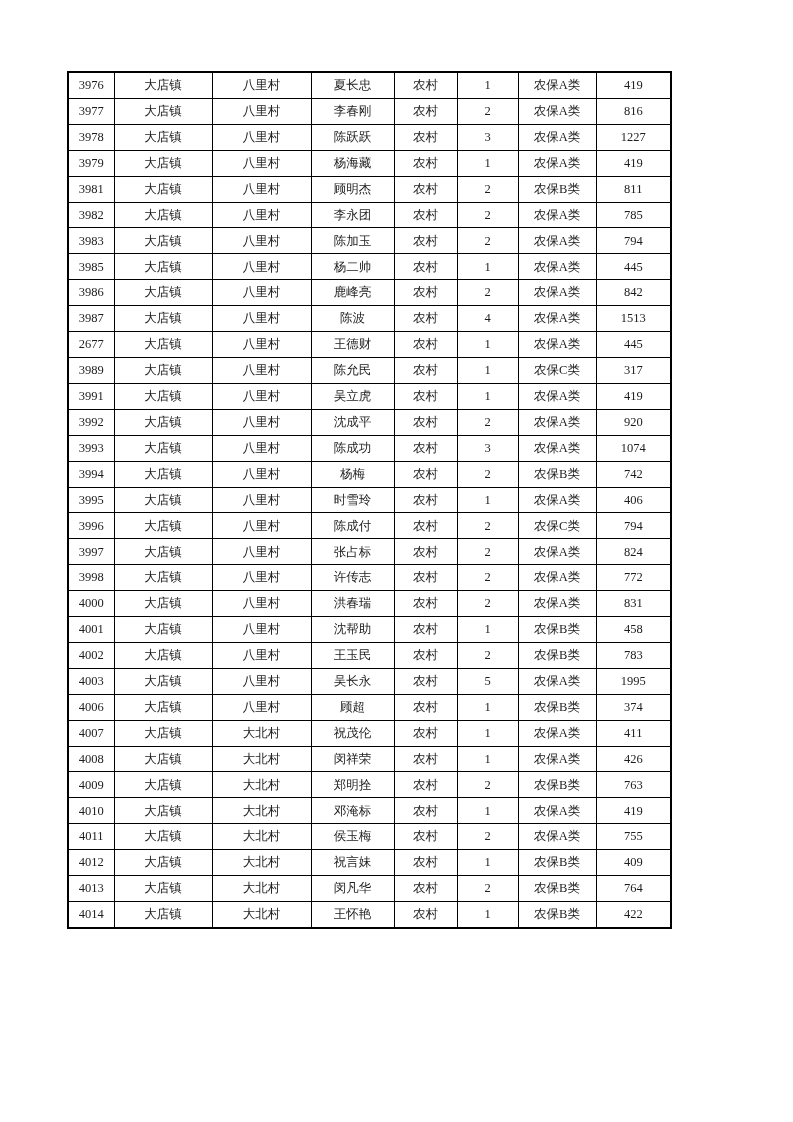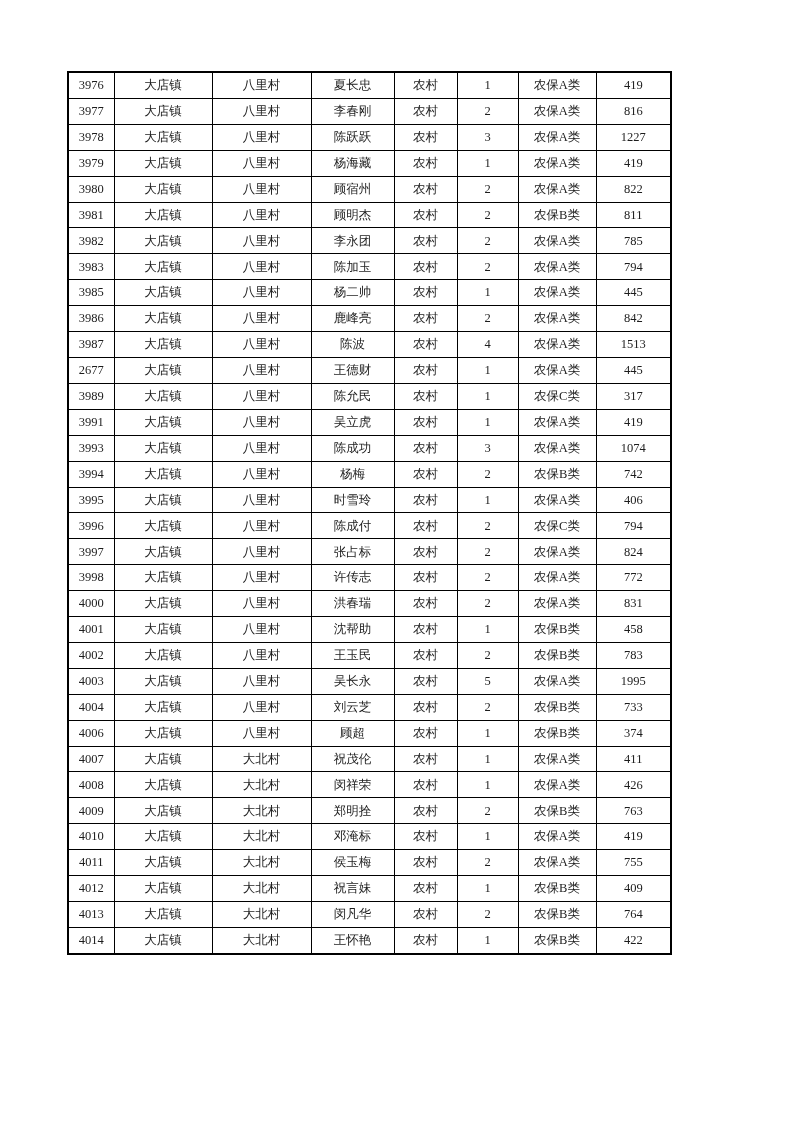--- a/index.html
+++ b/index.html
@@ -99,30 +99,20 @@
           <td>3979</td>
           <td>大店镇</td>
           <td>八里村</td>
           <td>杨海藏</td>
           <td>农村</td>
           <td>1</td>
           <td>农保A类</td>
           <td>419</td>
         </tr>
         <tr>
-          <td>3980</td>
-          <td>大店镇</td>
-          <td>八里村</td>
-          <td>顾宿州</td>
-          <td>农村</td>
-          <td>2</td>
-          <td>农保A类</td>
-          <td>822</td>
-        </tr>
-        <tr>
           <td>3981</td>
           <td>大店镇</td>
           <td>八里村</td>
           <td>顾明杰</td>
           <td>农村</td>
           <td>2</td>
           <td>农保B类</td>
           <td>811</td>
         </tr>
         <tr>
@@ -199,20 +189,30 @@
           <td>3991</td>
           <td>大店镇</td>
           <td>八里村</td>
           <td>吴立虎</td>
           <td>农村</td>
           <td>1</td>
           <td>农保A类</td>
           <td>419</td>
         </tr>
         <tr>
+          <td>3992</td>
+          <td>大店镇</td>
+          <td>八里村</td>
+          <td>沈成平</td>
+          <td>农村</td>
+          <td>2</td>
+          <td>农保A类</td>
+          <td>920</td>
+        </tr>
+        <tr>
           <td>3993</td>
           <td>大店镇</td>
           <td>八里村</td>
           <td>陈成功</td>
           <td>农村</td>
           <td>3</td>
           <td>农保A类</td>
           <td>1074</td>
         </tr>
         <tr>
@@ -297,30 +297,20 @@
         </tr>
         <tr>
           <td>4003</td>
           <td>大店镇</td>
           <td>八里村</td>
           <td>吴长永</td>
           <td>农村</td>
           <td>5</td>
           <td>农保A类</td>
           <td>1995</td>
-        </tr>
-        <tr>
-          <td>4004</td>
-          <td>大店镇</td>
-          <td>八里村</td>
-          <td>刘云芝</td>
-          <td>农村</td>
-          <td>2</td>
-          <td>农保B类</td>
-          <td>733</td>
         </tr>
         <tr>
           <td>4006</td>
           <td>大店镇</td>
           <td>八里村</td>
           <td>顾超</td>
           <td>农村</td>
           <td>1</td>
           <td>农保B类</td>
           <td>374</td>

